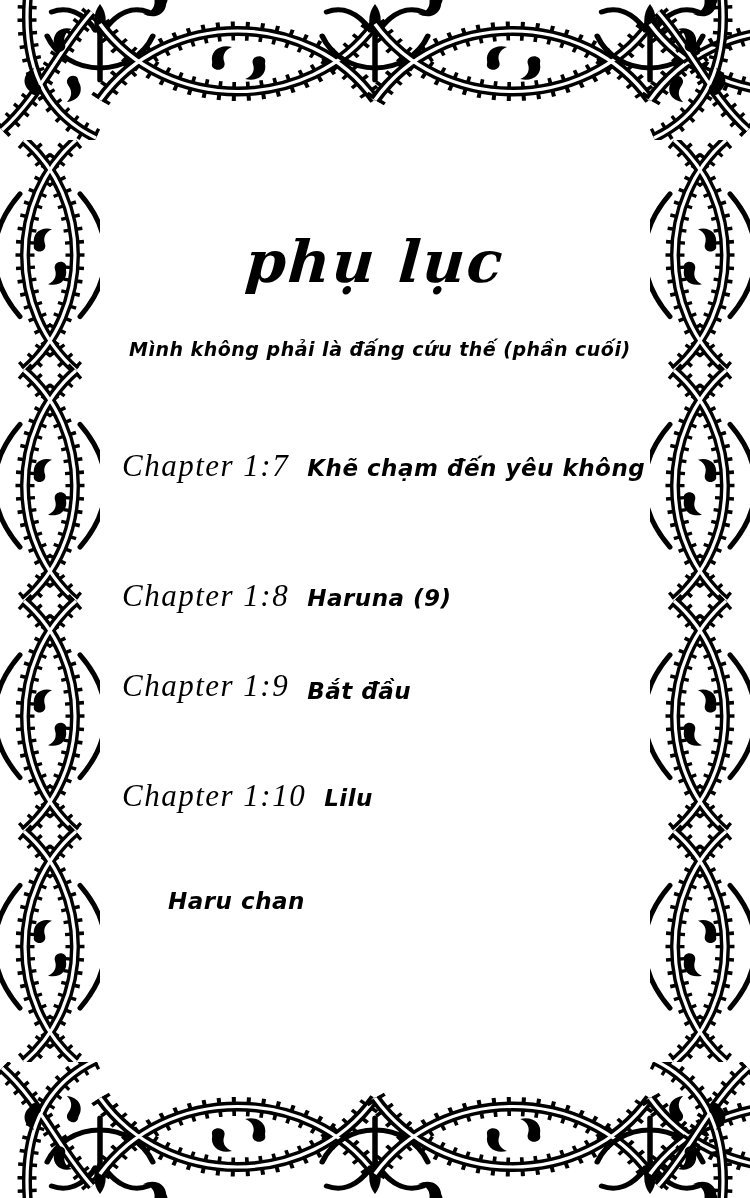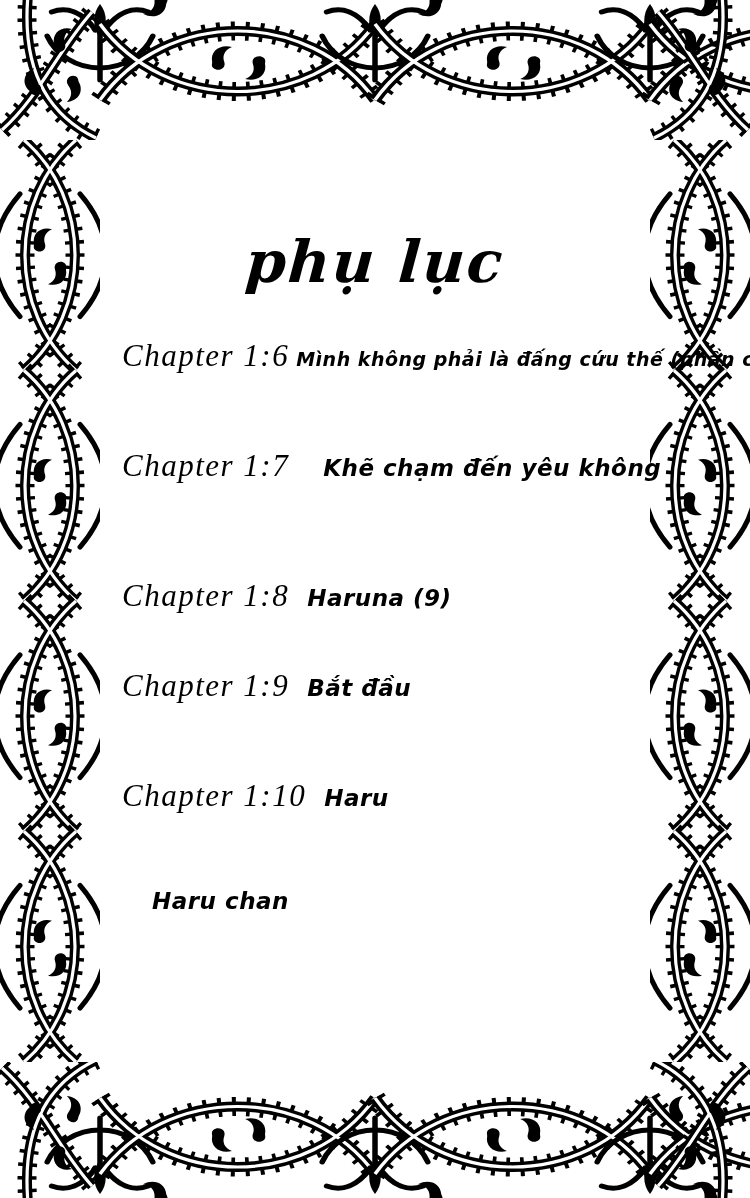--- a/index.html
+++ b/index.html
@@ -29,35 +29,35 @@
     letter-spacing:2px; color:var(--ink,#000);
     transform:skewX(-4deg);
   }
   .toc { position:absolute; inset:0; }
   .toc-item {
     position:absolute; left:122px;
     display:flex; align-items:baseline; white-space:nowrap;
     color:var(--ink,#000);
   }
   .toc-item:nth-of-type(1){ top:338px; }
-  .toc-item:nth-of-type(2){ top:448px;gap:16px; }
+  .toc-item:nth-of-type(2){ top:448px; }
   .toc-item:nth-of-type(3){ top:578px; }
-  .toc-item:nth-of-type(4){ top:668px; }
+  .toc-item:nth-of-type(4){ top:668px;align-items:flex-end; }
   .toc-item:nth-of-type(5){ top:778px; }
   .toc-item:nth-of-type(6){ top:888px; }
   .item-label {
     font:italic 400 31px "Liberation Serif", serif;
     letter-spacing:1.5px;
   }
   .item-title {
     font:italic 700 23px "DejaVu Sans", sans-serif;
     margin-left:18px; letter-spacing:0.5px;
   }
   .toc-item:nth-of-type(1) .item-title { font-size:19px; margin-left:7px; }
-  .toc-item:nth-of-type(6) .item-title { margin-left:30px; }
+  .toc-item:nth-of-type(6) .item-title { margin-left:46px; }
 </style>
 </head>
 <body>
 
 <div class="page">
 
   <svg class="border b-top" width="750" height="140" viewBox="0 0 750 140">
     <defs>
       <path id="curl" d="M2 16 C 0 5 9 -2 20 1 C 13 4 11 10 13 16 C 15 23 7 26 3 22 C 1 20 2 18 2 16 Z"></path>
       <g id="ht">
@@ -140,37 +140,36 @@
       <use href="#vt" y="470"></use>
       <use href="#vt" y="705"></use>
     </g>
   </svg>
 
   <div class="content">
     <h1 class="page-title">phụ lục</h1>
 
     <div class="toc">
       <div class="toc-item">
-        <span class="item-label">Chapter 1:6</span>
         <span class="item-title">Mình không phải là đấng cứu thế (phần cuối)</span>
       </div>
       <div class="toc-item">
         <span class="item-label">Chapter 1:7</span>
         <span class="item-title">Khẽ chạm đến yêu không</span>
       </div>
       <div class="toc-item">
         <span class="item-label">Chapter 1:8</span>
         <span class="item-title">Haruna (9)</span>
       </div>
       <div class="toc-item">
         <span class="item-label">Chapter 1:9</span>
         <span class="item-title">Bắt đầu</span>
       </div>
       <div class="toc-item">
         <span class="item-label">Chapter 1:10</span>
-        <span class="item-title">Haru</span>
+        <span class="item-title">Lilu</span>
       </div>
       <div class="toc-item">
         <span class="item-title">Haru chan</span>
       </div>
     </div>
   </div>
 </div>
 
 </body></html>

